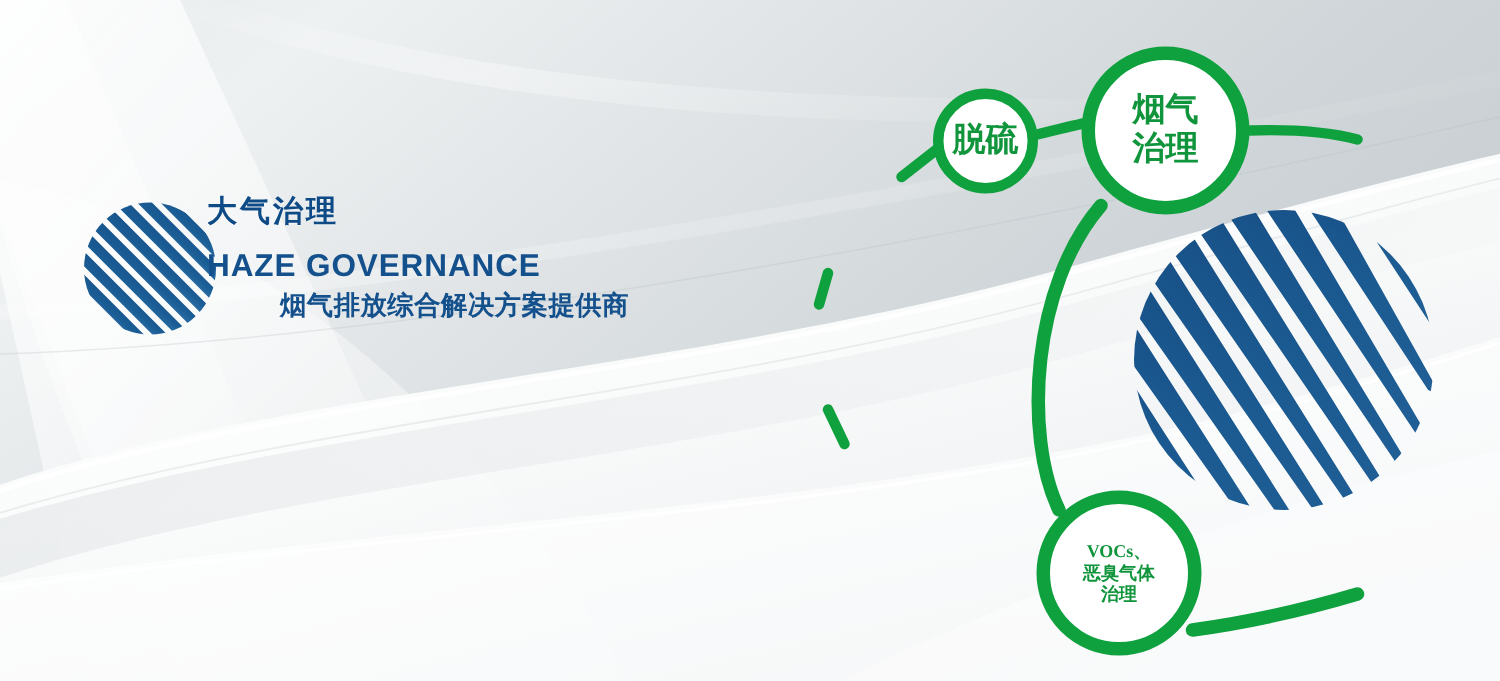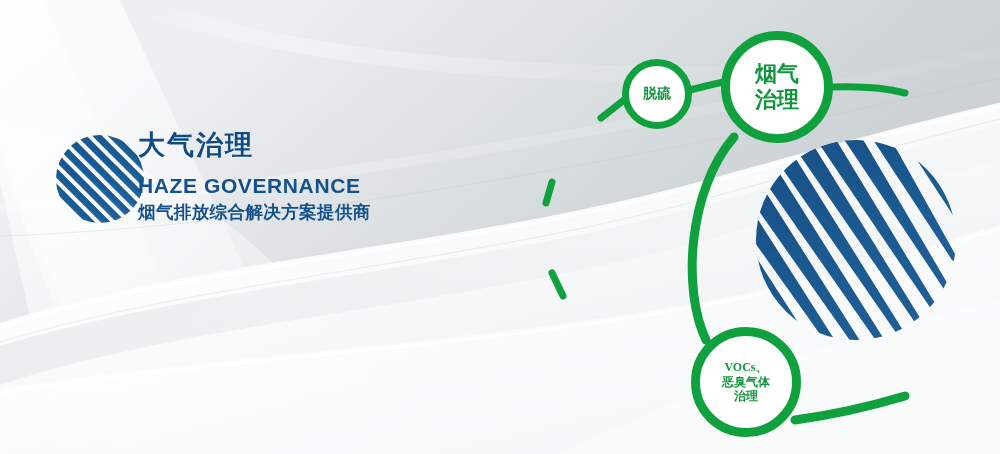--- a/index.html
+++ b/index.html
@@ -11,51 +11,51 @@
   #banner{position:relative;width:1000px;height:454px;overflow:hidden;}
   #bg-svg,#art-svg{position:absolute;left:0;top:0;width:1000px;height:454px;}
   #art-svg{pointer-events:none;}
 
   
   #left-block{
     position:absolute;left:138px;top:129px;width:330px;
   }
   #title-cn{
     font-family:"DejaVu Sans","Liberation Sans",sans-serif;
-    font-size:27px;font-weight:bold;letter-spacing:2px;
+    font-size:20px;font-weight:bold;letter-spacing:2px;
     color:#0e4a85;line-height:1.18;margin:0;
     text-shadow:0 1px 1px rgba(255,255,255,.55);
   }
   #title-en{
     font-family:"Liberation Sans","DejaVu Sans",sans-serif;
     font-size:21px;font-weight:bold;letter-spacing:.6px;
     color:#14518c;line-height:1.22;margin:12px 0 0 0;
   }
   #tagline-cn{
     font-family:"DejaVu Sans","Liberation Sans",sans-serif;
     font-size:17.5px;font-weight:bold;letter-spacing:.4px;
-    color:#14518c;line-height:1.25;margin:4px 0 0 0;
+    color:#14518c;line-height:1.25;margin:4px 0 0 0;text-align:center;
   }
 
   
   .node{
     position:absolute;border-radius:50%;
     background:#ffffff;
     border:7px solid #10a13f;
     box-sizing:border-box;
     display:flex;align-items:center;justify-content:center;
     text-align:center;
   }
   .node .lbl{
     font-family:"DejaVu Sans","Liberation Sans",sans-serif;
     font-weight:bold;color:#11953c;line-height:1.14;
     display:block;
   }
   #node-tuoliu{left:622px;top:59px;width:70px;height:70px;}
-  #node-tuoliu .lbl{font-size:14px;}
+  #node-tuoliu .lbl{font-size:22px;}
   #node-tuoxiao{left:537px;top:111px;width:70px;height:70px;}
   #node-tuoxiao .lbl{font-size:17px;}
   #node-chuchen{left:509px;top:203px;width:70px;height:70px;}
   #node-chuchen .lbl{font-size:17px;}
   #node-chaodi{left:545px;top:294px;width:74px;height:74px;}
   #node-chaodi .lbl{font-size:16px;}
   #node-yanqi{left:721px;top:31px;width:112px;height:112px;border-width:9px;}
   #node-yanqi .lbl{font-size:22px;line-height:1.2;}
   #node-vocs{left:691px;top:327px;width:110px;height:110px;border-width:9px;}
   #node-vocs .lbl{font-size:12px;line-height:1.22;font-family:Liberation Serif, serif;}

